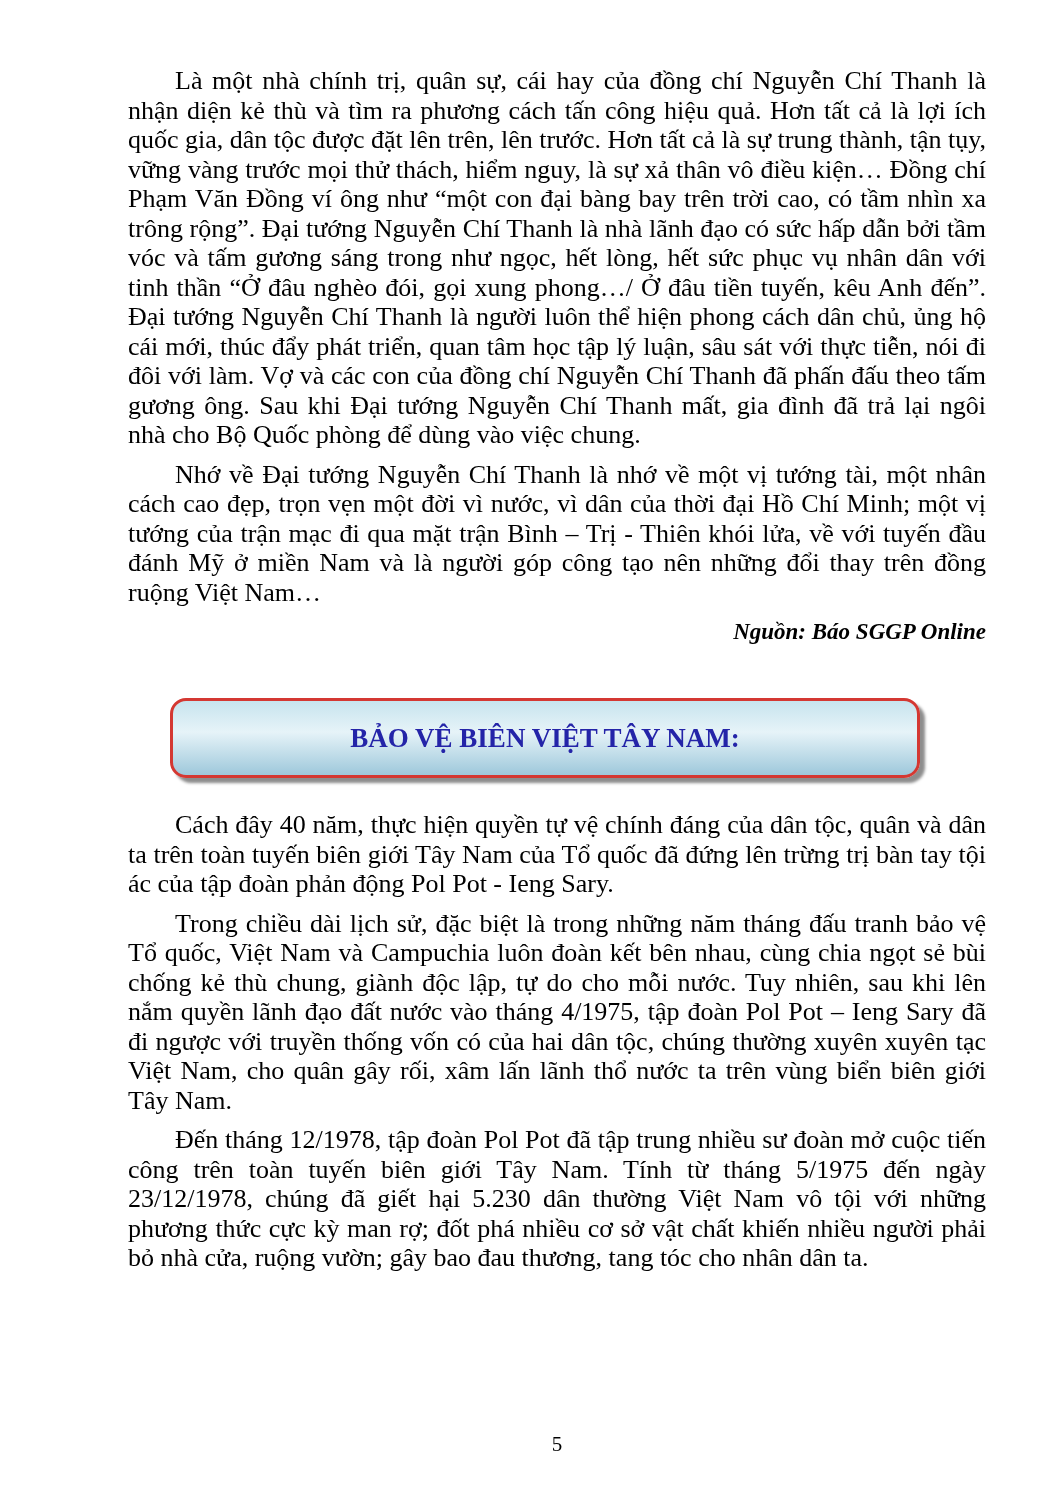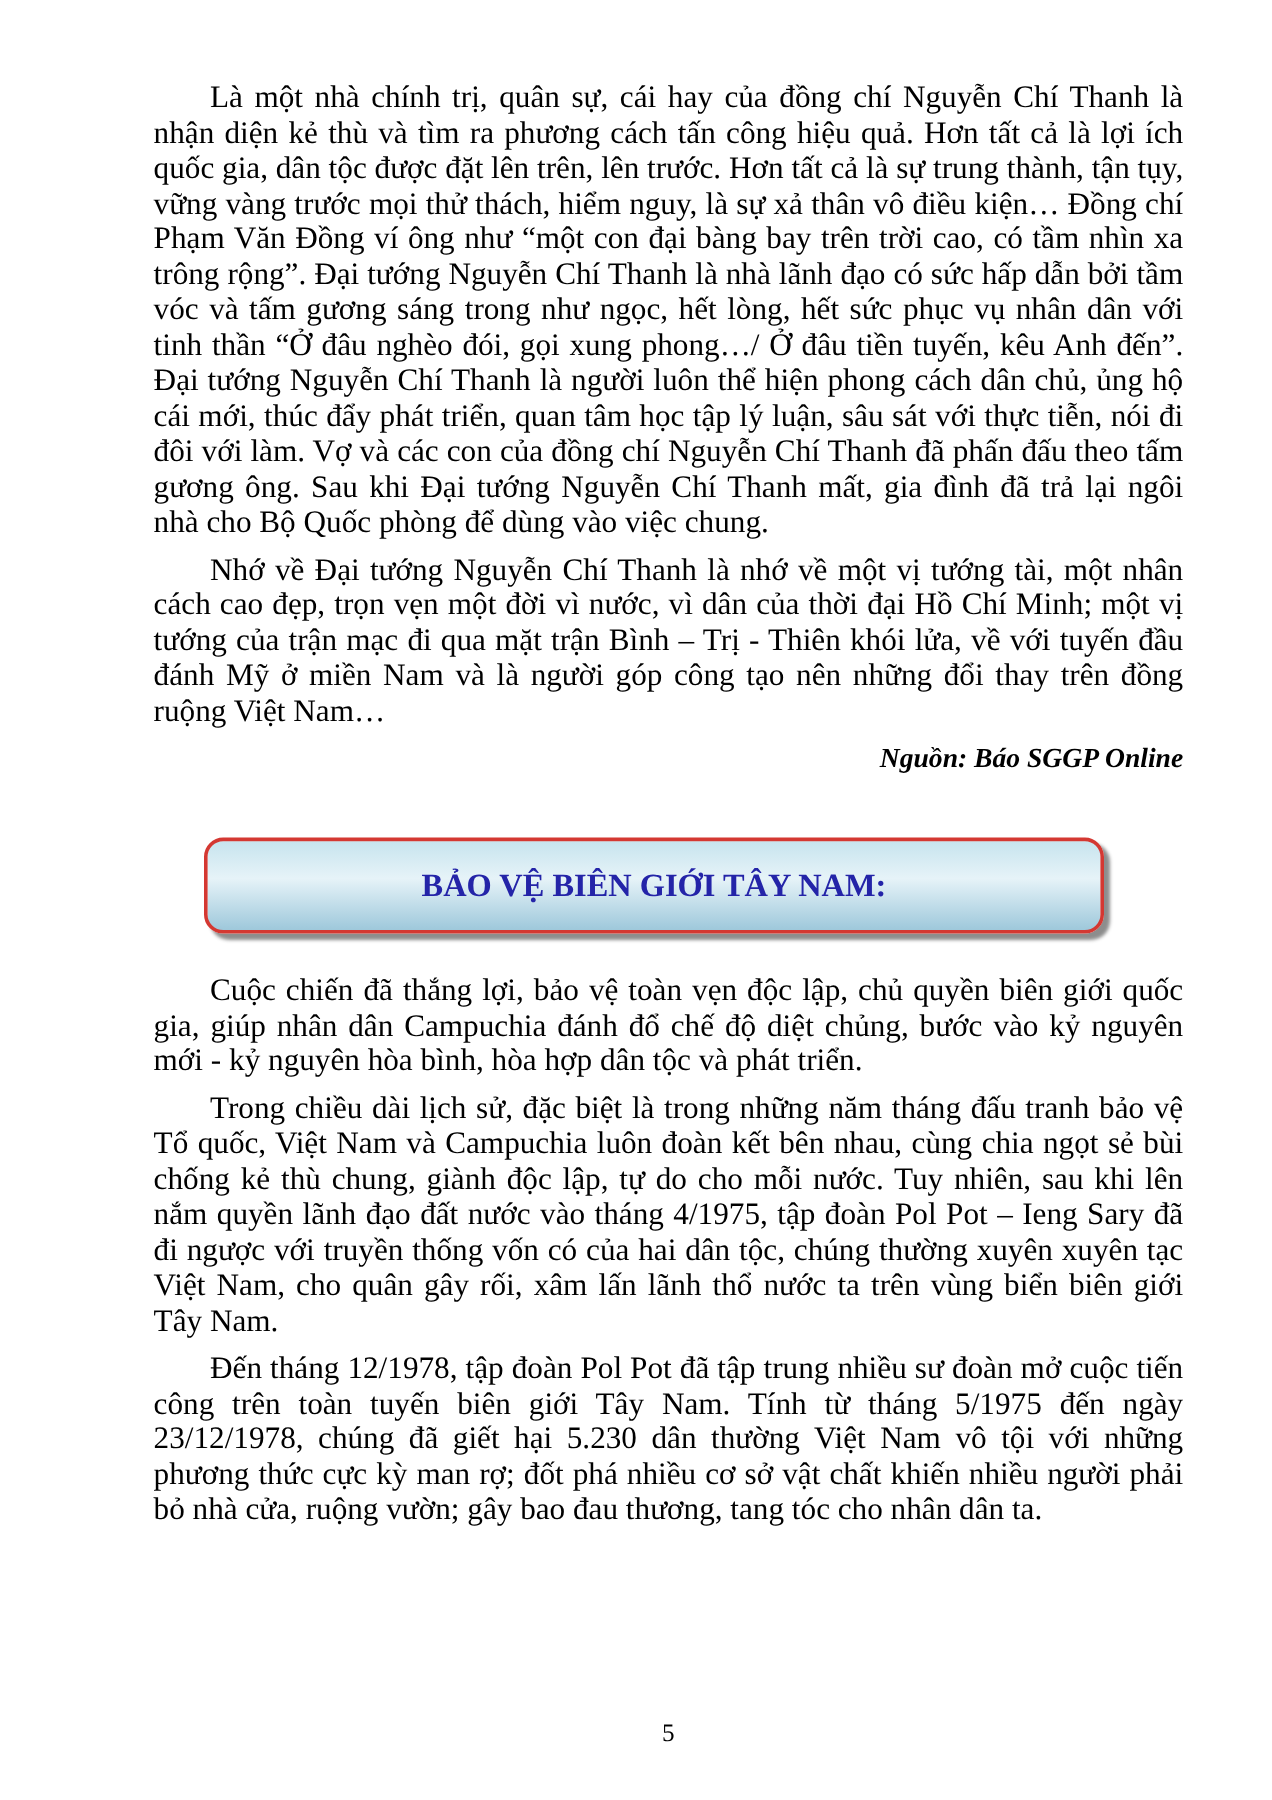--- a/index.html
+++ b/index.html
@@ -80,24 +80,24 @@
 
 <div>
 
   <section class="content-col article-1">
     <p class="par">Là một nhà chính trị, quân sự, cái hay của đồng chí Nguyễn Chí Thanh là nhận diện kẻ thù và tìm ra phương cách tấn công hiệu quả. Hơn tất cả là lợi ích quốc gia, dân tộc được đặt lên trên, lên trước. Hơn tất cả là sự trung thành, tận tụy, vững vàng trước mọi thử thách, hiểm nguy, là sự xả thân vô điều kiện… Đồng chí Phạm Văn Đồng ví ông như “một con đại bàng bay trên trời cao, có tầm nhìn xa trông rộng”. Đại tướng Nguyễn Chí Thanh là nhà lãnh đạo có sức hấp dẫn bởi tầm vóc và tấm gương sáng trong như ngọc, hết lòng, hết sức phục vụ nhân dân với tinh thần “Ở đâu nghèo đói, gọi xung phong…/ Ở đâu tiền tuyến, kêu Anh đến”. Đại tướng Nguyễn Chí Thanh là người luôn thể hiện phong cách dân chủ, ủng hộ cái mới, thúc đẩy phát triển, quan tâm học tập lý luận, sâu sát với thực tiễn, nói đi đôi với làm. Vợ và các con của đồng chí Nguyễn Chí Thanh đã phấn đấu theo tấm gương ông. Sau khi Đại tướng Nguyễn Chí Thanh mất, gia đình đã trả lại ngôi nhà cho Bộ Quốc phòng để dùng vào việc chung.</p>
     <p class="par">Nhớ về Đại tướng Nguyễn Chí Thanh là nhớ về một vị tướng tài, một nhân cách cao đẹp, trọn vẹn một đời vì nước, vì dân của thời đại Hồ Chí Minh; một vị tướng của trận mạc đi qua mặt trận Bình – Trị - Thiên khói lửa, về với tuyến đầu đánh Mỹ ở miền Nam và là người góp công tạo nên những đổi thay trên đồng ruộng Việt Nam…</p>
     <p class="source">Nguồn: Báo SGGP Online</p>
   </section>
 
   <div class="title-box">
-    <div class="title-line">BẢO VỆ BIÊN GIỚI TÂY NAM:</div>
+    <div class="title-line">BẢO VỆ BIÊN VIỆT TÂY NAM:</div>
   </div>
 
   <section class="content-col article-2">
-    <p class="par">Cuộc chiến đã thắng lợi, bảo vệ toàn vẹn độc lập, chủ quyền biên giới quốc gia, giúp nhân dân Campuchia đánh đổ chế độ diệt chủng, bước vào kỷ nguyên mới - kỷ nguyên hòa bình, hòa hợp dân tộc và phát triển.</p>
+    <p class="par">Cách đây 40 năm, thực hiện quyền tự vệ chính đáng của dân tộc, quân và dân ta trên toàn tuyến biên giới Tây Nam của Tổ quốc đã đứng lên trừng trị bàn tay tội ác của tập đoàn phản động Pol Pot - Ieng Sary.</p>
     <p class="par">Trong chiều dài lịch sử, đặc biệt là trong những năm tháng đấu tranh bảo vệ Tổ quốc, Việt Nam và Campuchia luôn đoàn kết bên nhau, cùng chia ngọt sẻ bùi chống kẻ thù chung, giành độc lập, tự do cho mỗi nước. Tuy nhiên, sau khi lên nắm quyền lãnh đạo đất nước vào tháng 4/1975, tập đoàn Pol Pot – Ieng Sary đã đi ngược với truyền thống vốn có của hai dân tộc, chúng thường xuyên xuyên tạc Việt Nam, cho quân gây rối, xâm lấn lãnh thổ nước ta trên vùng biển biên giới Tây Nam.</p>
     <p class="par">Đến tháng 12/1978, tập đoàn Pol Pot đã tập trung nhiều sư đoàn mở cuộc tiến công trên toàn tuyến biên giới Tây Nam. Tính từ tháng 5/1975 đến ngày 23/12/1978, chúng đã giết hại 5.230 dân thường Việt Nam vô tội với những phương thức cực kỳ man rợ; đốt phá nhiều cơ sở vật chất khiến nhiều người phải bỏ nhà cửa, ruộng vườn; gây bao đau thương, tang tóc cho nhân dân ta.</p>
   </section>
 
   <div class="page-number">5</div>
 
 </div>
 
 </body></html>

